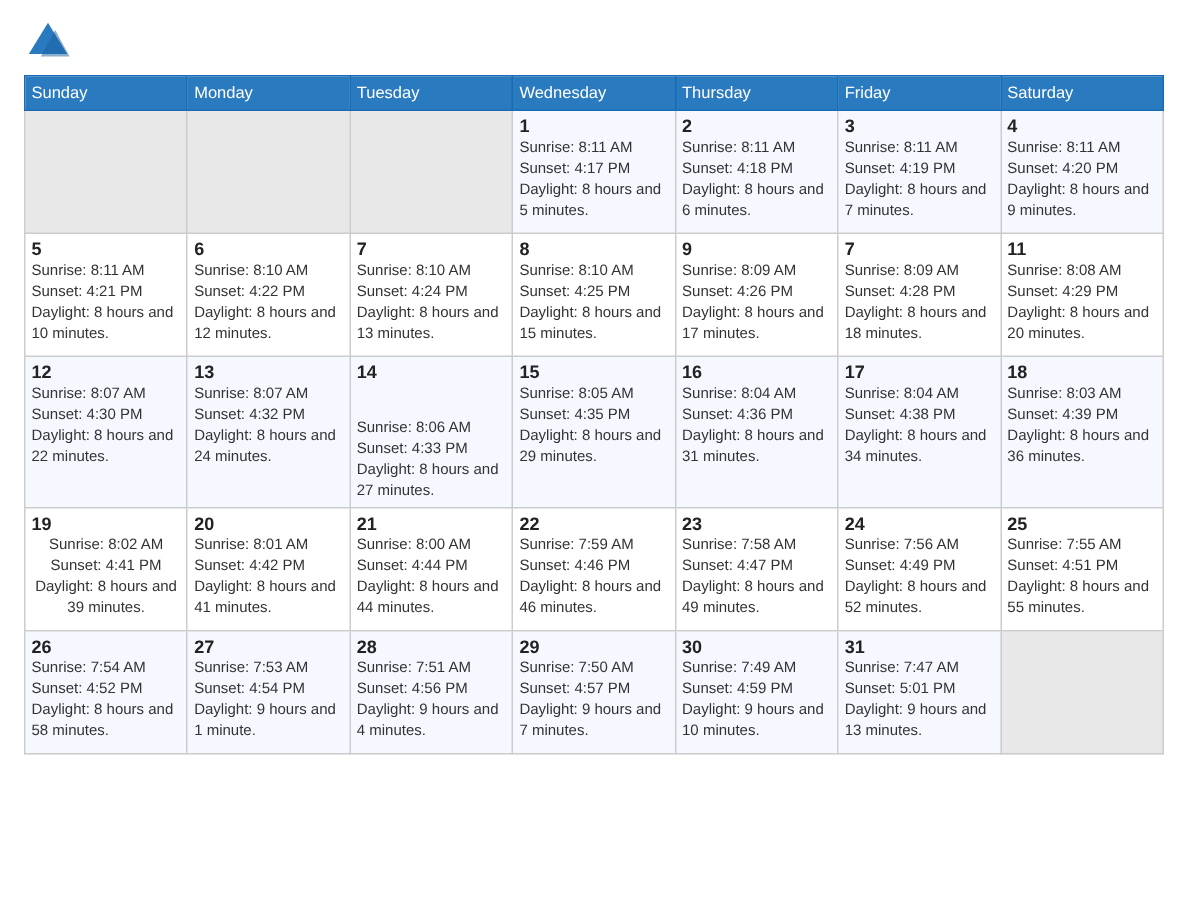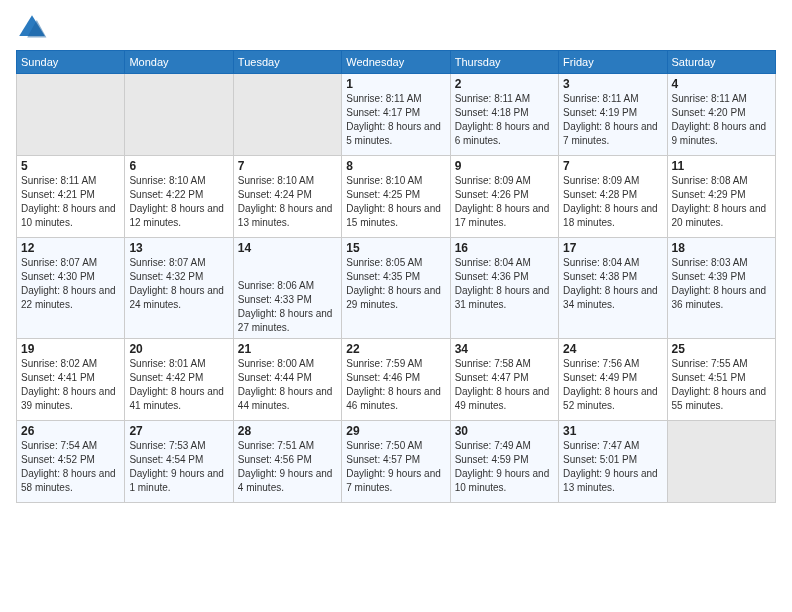--- a/index.html
+++ b/index.html
@@ -235,21 +235,21 @@
           <td>
             <span class="day-number">18</span>
             <div class="day-info" style="white-space: pre-line;">Sunrise: 8:03 AM
 Sunset: 4:39 PM
 Daylight: 8 hours and 36 minutes.</div>
           </td>
         </tr>
         <tr>
           <td>
             <span class="day-number">19</span>
-            <div class="day-info" style="white-space: pre-line;">Sunrise: 8:02 AM
+            <div class="day-info" style="white-space: pre-line; text-align: center;">Sunrise: 8:02 AM
 Sunset: 4:41 PM
 Daylight: 8 hours and 39 minutes.</div>
           </td>
           <td>
             <span class="day-number">20</span>
             <div class="day-info" style="white-space: pre-line;">Sunrise: 8:01 AM
 Sunset: 4:42 PM
 Daylight: 8 hours and 41 minutes.</div>
           </td>
           <td>
@@ -258,21 +258,21 @@
 Sunset: 4:44 PM
 Daylight: 8 hours and 44 minutes.</div>
           </td>
           <td>
             <span class="day-number">22</span>
             <div class="day-info" style="white-space: pre-line;">Sunrise: 7:59 AM
 Sunset: 4:46 PM
 Daylight: 8 hours and 46 minutes.</div>
           </td>
           <td>
-            <span class="day-number">34</span>
+            <span class="day-number">23</span>
             <div class="day-info" style="white-space: pre-line;">Sunrise: 7:58 AM
 Sunset: 4:47 PM
 Daylight: 8 hours and 49 minutes.</div>
           </td>
           <td>
             <span class="day-number">24</span>
             <div class="day-info" style="white-space: pre-line;">Sunrise: 7:56 AM
 Sunset: 4:49 PM
 Daylight: 8 hours and 52 minutes.</div>
           </td>

